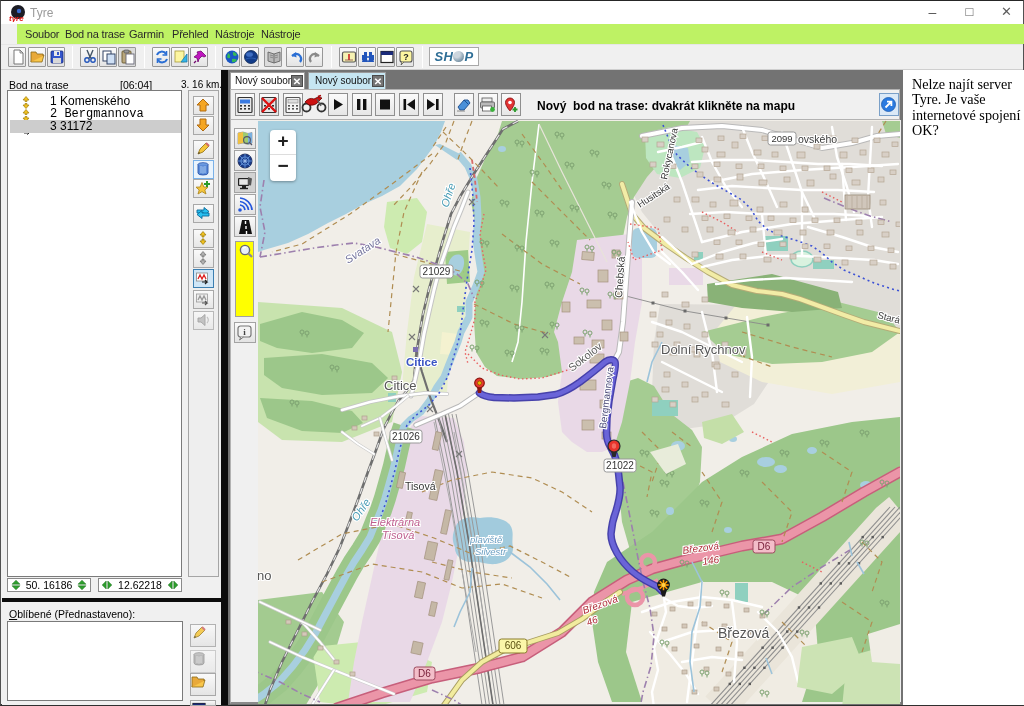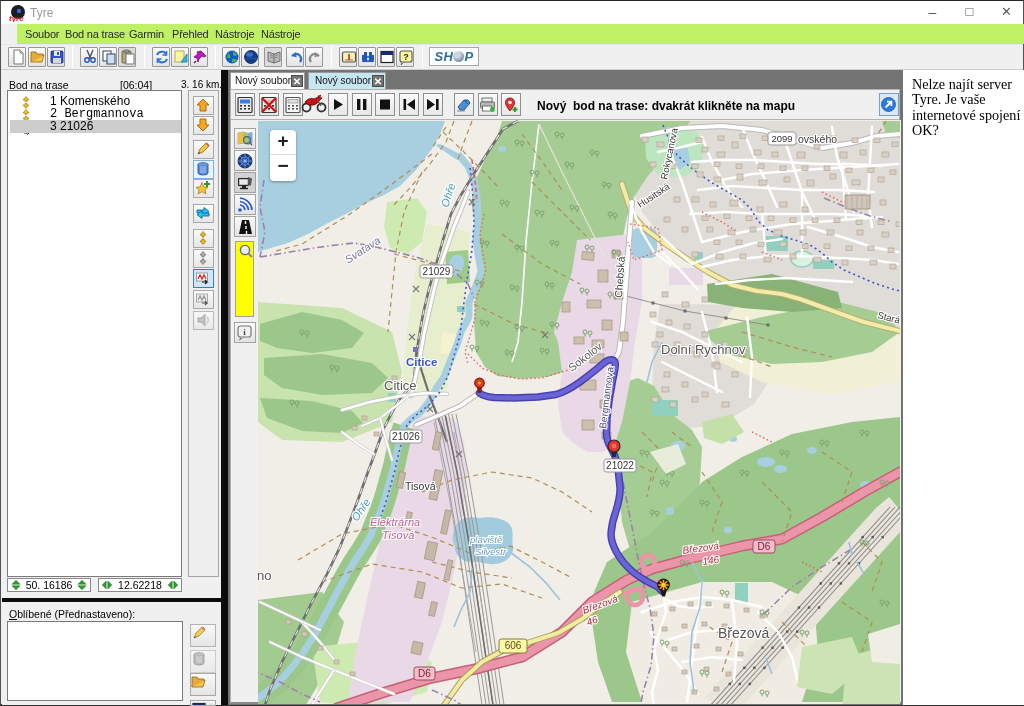--- a/index.html
+++ b/index.html
@@ -218,21 +218,21 @@
             <path d="M6,12.5 L3,9 H5 V7.5 H7 V9 H9 Z" fill="#f0c020" stroke="#a08010" stroke-width="0.7"></path>
           </svg></span>
         <span style="position:absolute;left:11px;top:30px;"><svg width="12" height="12" viewBox="0 0 12 12">
             <rect x="0.5" y="1.5" width="10" height="7" fill="#fff" stroke="#99b" stroke-width="0.7"></rect>
             <path d="M2,7 L3.5,3.5 L5,7 L6.5,3.5 L8,7" fill="none" stroke="#dd2222" stroke-width="1.1"></path>
             <path d="M5,10 h5 l-1.8,-1.6 m1.8,1.6 l-1.8,1.6" stroke="#222" stroke-width="1" fill="none"></path>
           </svg></span>
    <div class="li" style="top:4px;left:28px;">1 Komenského</div>
    <div class="li" style="top:17px;left:28px;font-family:Liberation Mono, monospace;">2 Bergmannova</div>
    <div style="position:absolute;left:2px;top:29px;width:171px;height:13px;background:#cdcdcd;"></div>
-        <div class="li" style="top:29px;left:28px;">3 21026</div>
+        <div class="li" style="top:29px;left:28px;">3 31172</div>
   </div>
   <div id="bstrip">
         <span class="sb" style="top:5px;">
           <svg width="16" height="16" viewBox="0 0 16 16">
             <path d="M8,2 L14,8 H11 V14 H5 V8 H2 Z" fill="#f5a623" stroke="#b06a10" stroke-width="1"></path>
           </svg>
         </span>
         <span class="sb" style="top:25px;">
           <svg width="16" height="16" viewBox="0 0 16 16">
             <path d="M8,14 L2,8 H5 V2 H11 V8 H14 Z" fill="#f5a623" stroke="#b06a10" stroke-width="1"></path>

